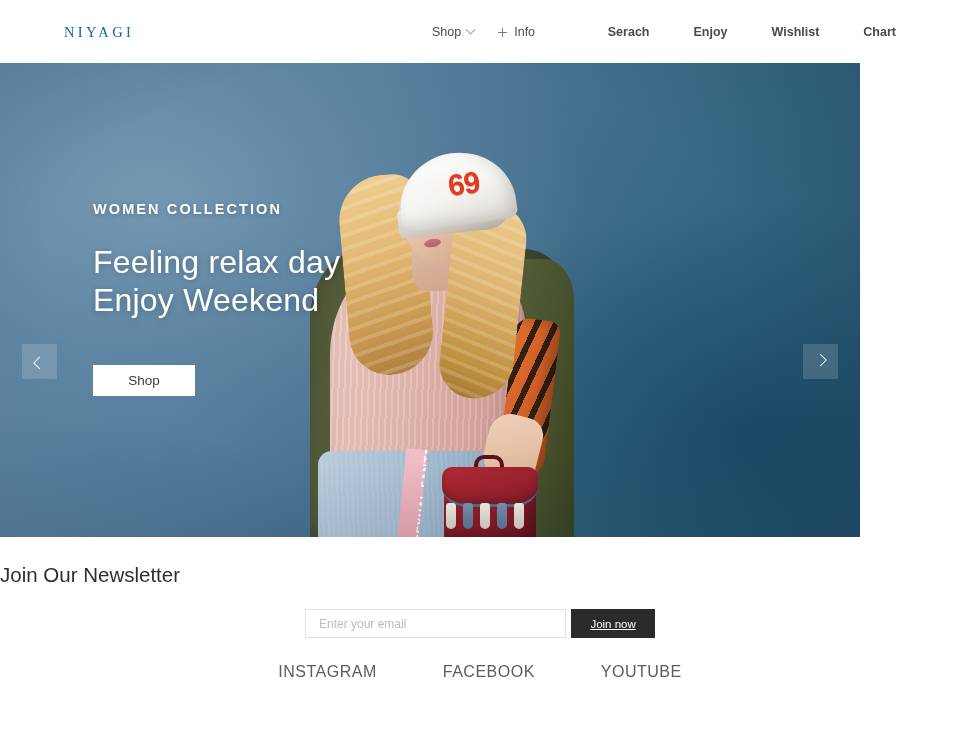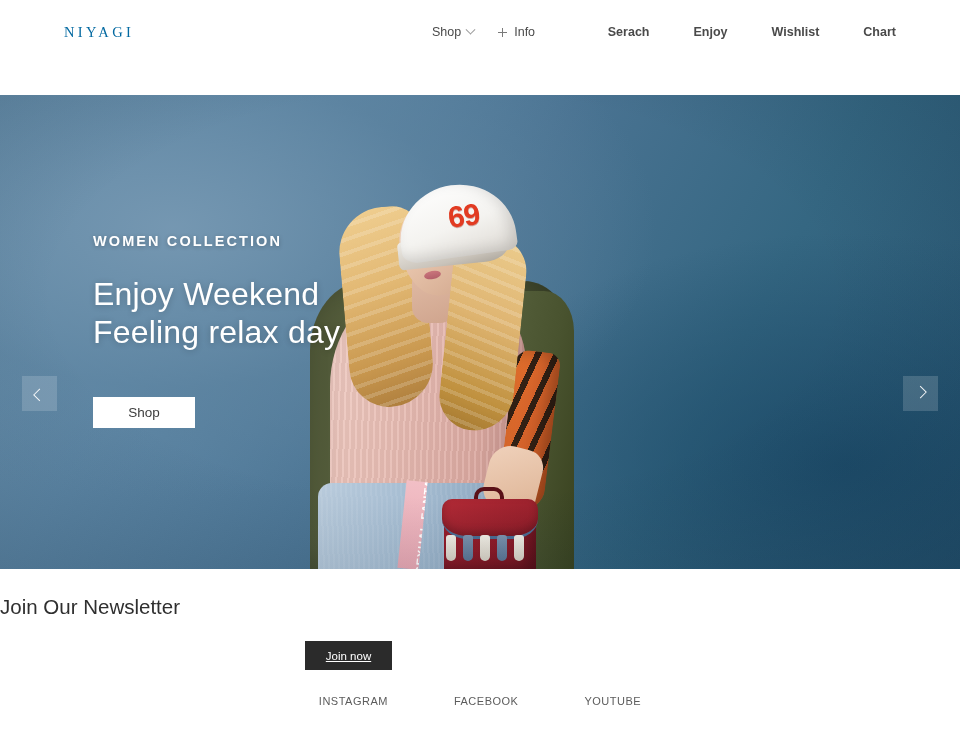--- a/index.html
+++ b/index.html
@@ -85,25 +85,24 @@
     display: flex;
     align-items: center;
     gap: 44px;
     font-weight: bold;
   }
   .nav-right .nav-item { font-size: 12.5px; color: #4a4a4a; }
 
   
   .hero {
     position: relative;
-    width: 960px;
+    width: 860px;
     height: 474px;
     overflow: hidden;
     background: #3c6885;
-    margin-top: 32px;
   }
 
   .hero-bg {
     position: absolute;
     inset: 0;
     background:
       radial-gradient(ellipse 70% 80% at 18% 28%, rgba(118,152,178,0.95) 0%, rgba(95,133,161,0.6) 42%, rgba(0,0,0,0) 72%),
       radial-gradient(ellipse 60% 70% at 88% 78%, rgba(26,72,102,0.85) 0%, rgba(0,0,0,0) 70%),
       linear-gradient(118deg, #6d94b0 0%, #5e87a6 22%, #4a7392 48%, #356782 72%, #2a5874 100%);
   }
@@ -309,21 +308,21 @@
     width: 87px; height: 29px;
     background: #2b2b2b; color: #fff;
     border: none; font-size: 11.5px; cursor: pointer;
     font-family: "Liberation Sans", sans-serif;
     text-decoration: underline;
   }
   .socials {
     margin-top: 25px; display: flex; justify-content: center; gap: 66px;
   }
   .social {
-    font-size: 11px; letter-spacing: 0.5px; color: #5c5c5c; cursor: pointer;
+    font-size: 16px; letter-spacing: 0.5px; color: #5c5c5c; cursor: pointer;
   }
 
   
   .footer {
     position: relative; width: 960px; height: 0;
   }
 </style>
 </head>
 <body>
 
@@ -381,38 +380,39 @@
       <div class="tassel t-b"></div>
       <div class="tassel t-w"></div>
     </div>
   </div>
 
   <div class="hero-vignette"></div>
 
   <div class="hero-copy">
     <div class="eyebrow">WOMEN COLLECTION</div>
     <div class="headline">
+      <div>Feeling relax day</div>
       <div>Enjoy Weekend</div>
-      <div>Feeling relax day</div>
     </div>
     <button class="shop-btn">Shop</button>
   </div>
 
   <div class="arrow arrow-prev">
     <span class="chev chev-l"></span>
   </div>
   <div class="arrow arrow-next">
     <span class="chev chev-r"></span>
   </div>
 </section>
 
 <section class="newsletter">
   <h2 class="nl-title">Join Our Newsletter</h2>
 
   <form class="nl-form">
+    <input class="nl-input" type="text" placeholder="Enter your email" style="">
     <button class="nl-btn">Join now</button>
   </form>
 
   <div class="socials">
     <span class="social">INSTAGRAM</span>
     <span class="social">FACEBOOK</span>
     <span class="social">YOUTUBE</span>
   </div>
 </section>
 

